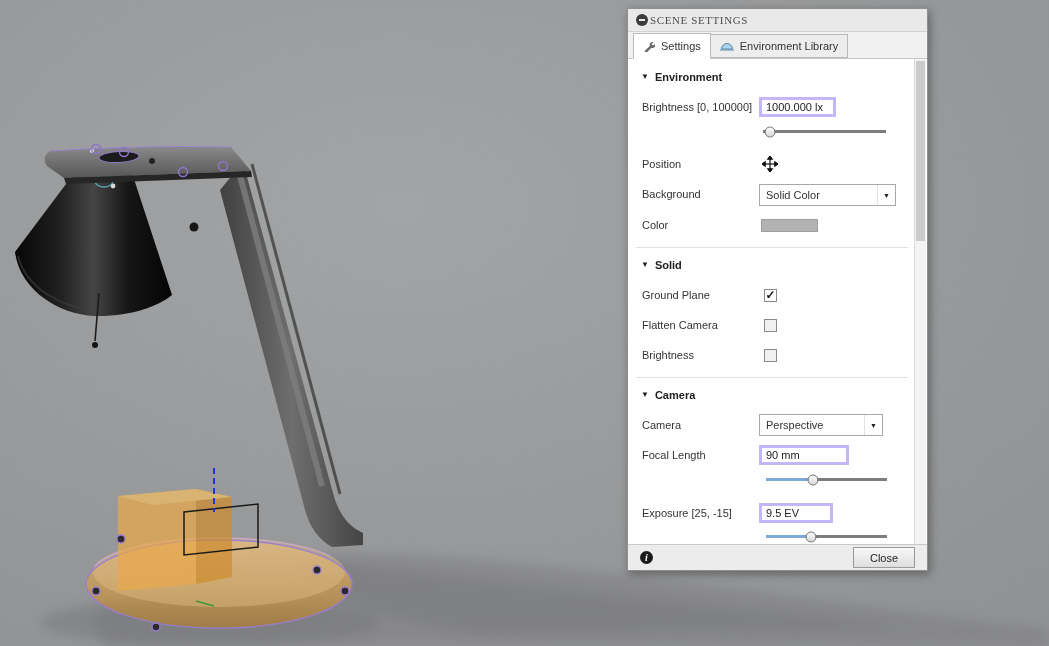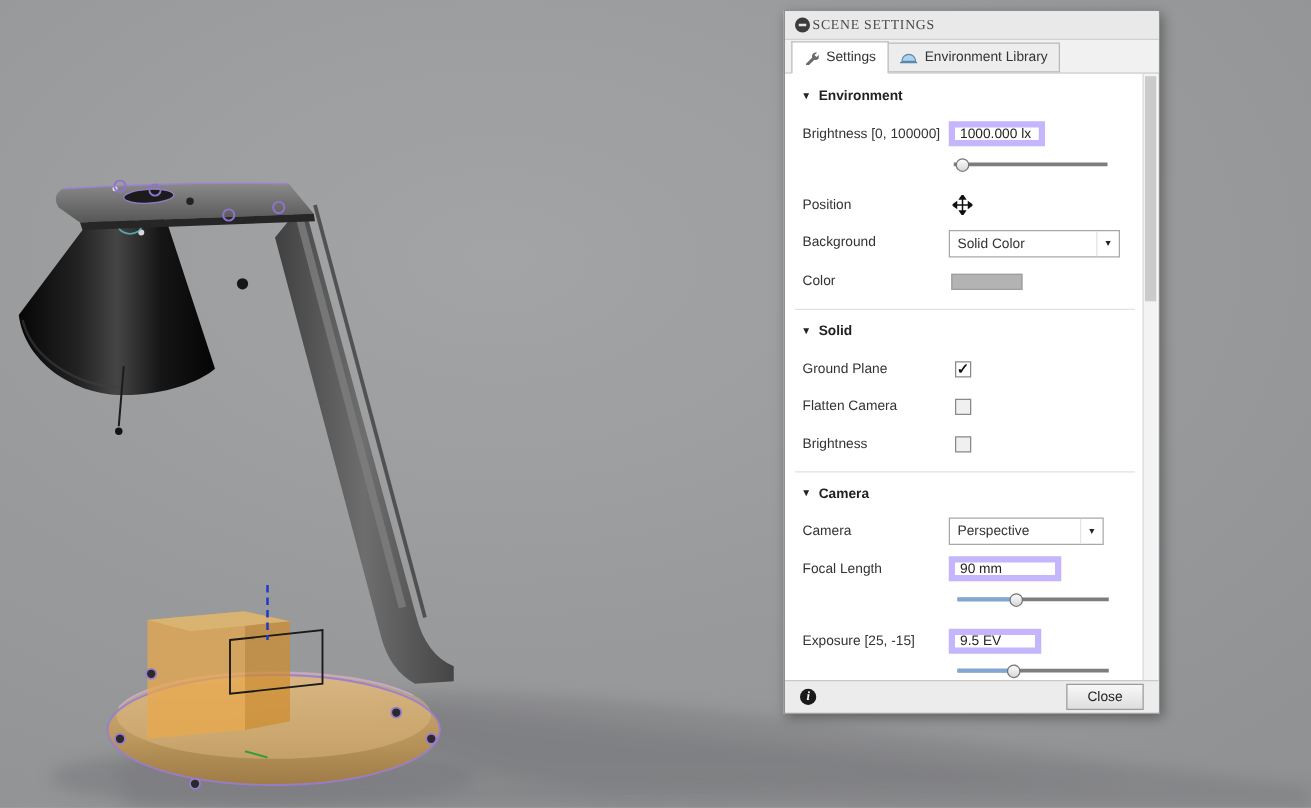--- a/index.html
+++ b/index.html
@@ -25,21 +25,21 @@
        margin-right:-1px;position:relative;white-space:nowrap;}
   .tab.active{background:#fff;height:26px;margin-bottom:-1px;border-bottom:1px solid #fff;z-index:2;}
 
   .content{position:absolute;top:50px;left:0;right:13px;bottom:26px;background:#fff;overflow:hidden;}
   .row-label{position:absolute;left:14px;height:20px;line-height:20px;color:#333;white-space:nowrap;}
   .sec-header{position:absolute;left:13px;height:16px;display:flex;align-items:center;gap:6px;
               font-weight:bold;color:#222;}
   .sec-tri{font-size:8px;color:#222;line-height:1;}
   .divider{position:absolute;left:8px;right:6px;height:0;border-top:1px solid #e2e2e2;}
 
-  .tinput{position:absolute;height:20px;border:5px solid #c4b5fd;background:#fff;
+  .tinput{position:absolute;height:20px;border:3px solid #c4b5fd;background:#fff;
           font-family:"Liberation Sans",sans-serif;font-size:11px;color:#222;
           padding:1px 4px;box-sizing:border-box;}
   .dropdown{position:absolute;height:22px;border:1px solid #a8a8a8;background:#fff;
             display:flex;align-items:center;box-sizing:border-box;}
   .dd-text{flex:1;padding-left:6px;white-space:nowrap;}
   .dd-caret{width:17px;height:100%;display:flex;align-items:center;justify-content:center;
             font-size:7px;color:#222;border-left:1px solid #e3e3e3;}
 
   .slider{position:absolute;height:11px;}
   .slider .track{position:absolute;left:0;right:0;top:4px;height:3px;background:#7d7d7d;}

